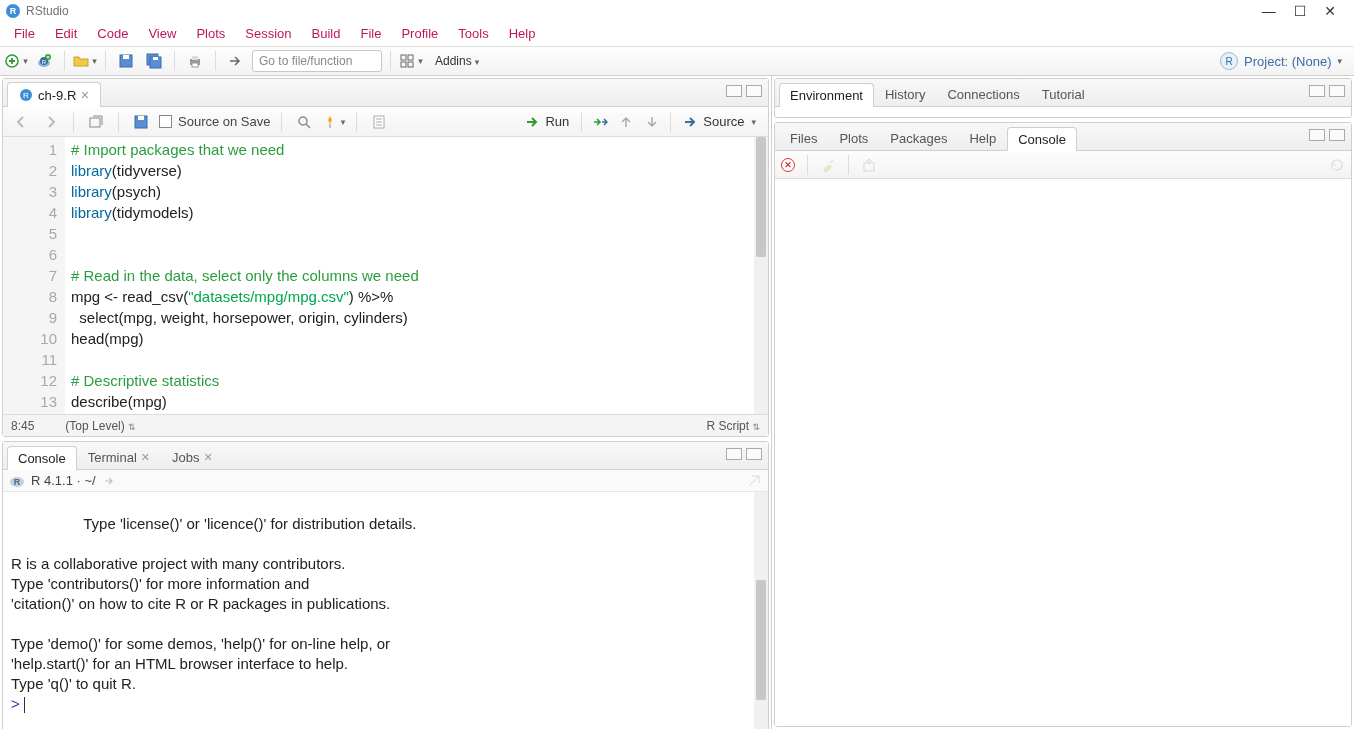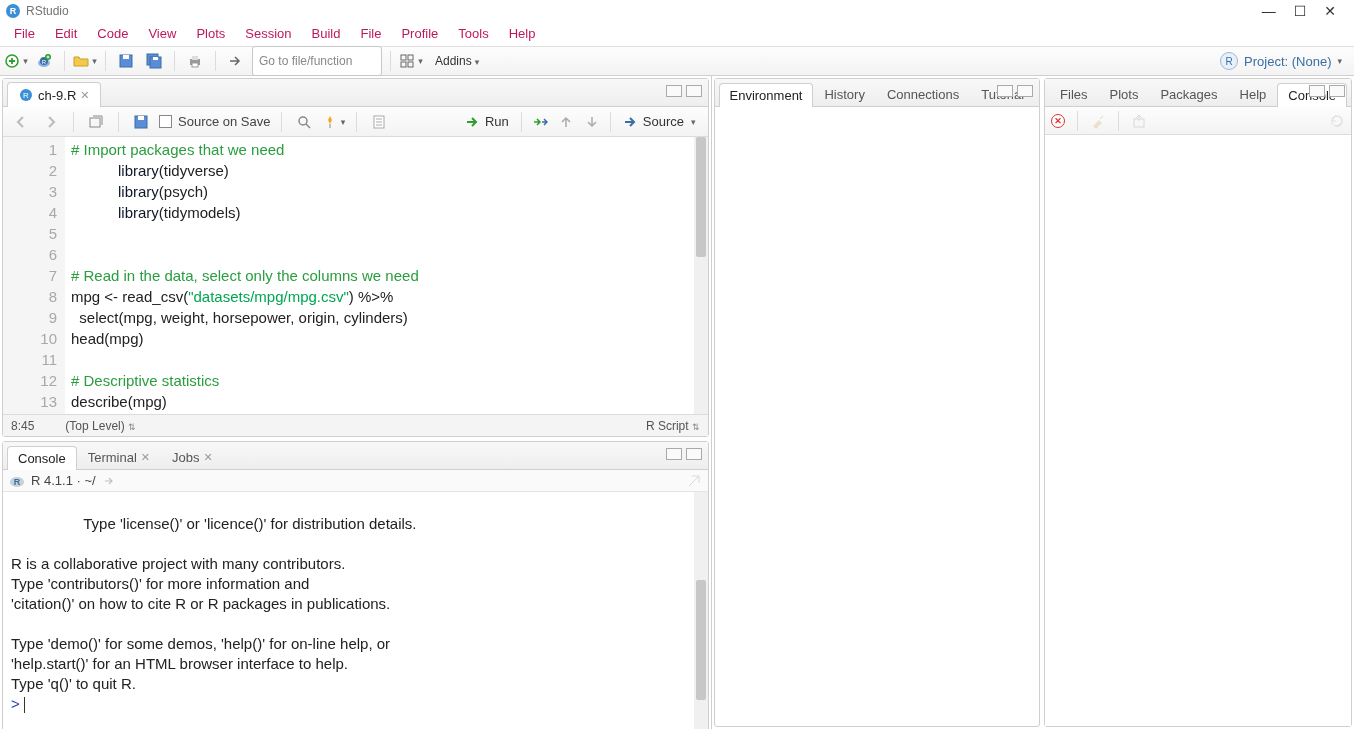--- a/index.html
+++ b/index.html
@@ -13,30 +13,30 @@
 .window-btn { font-size: 14px; color: #333; cursor: default; }
 
 
 .menubar { height: 24px; display: flex; align-items: center; padding: 0 4px; border-bottom: 1px solid transparent; }
 .menubar .menu-item { padding: 2px 10px; font-size: 13px; color: #be185d; }
 
 
 .maintoolbar { height: 30px; display: flex; align-items: center; padding: 0 4px; background: linear-gradient(#fdfdfd,#f3f3f3); border-top: 1px solid #e0e0e0; border-bottom: 1px solid #cfcfcf; gap: 4px; }
 .tb-btn { width: 24px; height: 22px; display: inline-flex; align-items: center; justify-content: center; position: relative; }
 .tb-sep { width: 1px; height: 20px; background: #dcdcdc; margin: 0 4px; }
-.goto-box { border: 1px solid #c8c8c8; background: #fff; height: 30px; width: 130px; padding: 0 6px; font-size: 12px; color: #888; display: flex; align-items: center; border-radius: 3px; }
+.goto-box { border: 1px solid #c8c8c8; background: #fff; height: 22px; width: 130px; padding: 0 6px; font-size: 12px; color: #888; display: flex; align-items: center; border-radius: 3px; }
 .addins { padding: 2px 8px; font-size: 12px; color: #333; }
 .project-label { margin-left: auto; display: flex; align-items: center; gap: 6px; font-size: 13px; color: #3a6ea5; padding-right: 8px; }
 .r-badge { width: 18px; height: 18px; border-radius: 50%; border: 1px solid #9bb8d9; display: inline-flex; align-items: center; justify-content: center; font-size: 10px; color: #3a6ea5; background: #e8f0fa; }
 .dropdown-caret::after { content: "▾"; font-size: 9px; margin-left: 3px; color: #666; }
 
 
 .workspace { display: flex; height: calc(729px - 22px - 24px - 30px); }
 .left-col { width: 772px; display: flex; flex-direction: column; border-right: 1px solid #cfcfcf; }
-.right-col { flex: 1; display: flex; }
+.right-col { flex: 1; display: flex; flex-direction: column; }
 
 
 .panel { border: 1px solid #cfcfcf; margin: 2px; background: #fff; display: flex; flex-direction: column; border-radius: 3px; }
 .tabstrip { height: 28px; display: flex; align-items: flex-end; background: linear-gradient(#f8f8f8,#eee); border-bottom: 1px solid #cfcfcf; padding: 0 4px; position: relative; }
 .tab { padding: 4px 10px; font-size: 13px; color: #555; border: 1px solid transparent; border-bottom: none; display: flex; align-items: center; gap: 4px; }
 .tab.active { background: #fff; border-color: #cfcfcf; border-radius: 4px 4px 0 0; color: #222; position: relative; top: 1px; }
 .tab .close-x { font-size: 11px; color: #999; }
 .pane-ctrls { position: absolute; right: 6px; top: 6px; display: flex; gap: 4px; }
 .pane-ctrl { width: 16px; height: 12px; border: 1px solid #aaa; background: #fafafa; }
 
@@ -45,21 +45,21 @@
 .src-toolbar .chk { width: 13px; height: 13px; border: 1px solid #888; background: #fff; }
 .src-toolbar .lbl { color: #444; }
 .run-btn { display: flex; align-items: center; gap: 4px; padding: 2px 6px; }
 .right-group { margin-left: auto; display: flex; align-items: center; gap: 2px; }
 
 
 .editor-wrap { flex: 1; display: flex; position: relative; overflow: hidden; }
 .gutter { width: 62px; background: #f5f5f5; text-align: right; padding: 2px 8px 2px 0; font-family: "Consolas", monospace; font-size: 15px; color: #a8a8a8; line-height: 21px; }
 .code { flex: 1; padding: 2px 6px; font-family: "Consolas", monospace; font-size: 15px; line-height: 21px; white-space: pre; color: #222; }
 .code .cm { color: #2a9d3f; }
-.code .kw { color: #0f172a; margin-left: 47px; }
+.code .kw { color: #0369a1; }
 .code .str { color: #00a651; }
 .scrollbar-v { position: absolute; right: 0; top: 0; bottom: 0; width: 14px; background: #f0f0f0; }
 .scrollbar-v .thumb { position: absolute; left: 2px; right: 2px; background: #c7c7c7; border-radius: 2px; }
 
 
 .statusbar { height: 22px; display: flex; align-items: center; background: #f4f4f4; border-top: 1px solid #dcdcdc; padding: 0 8px; font-size: 12px; color: #555; }
 .statusbar .spacer { flex: 1; }
 
 
 .console-info { height: 22px; display: flex; align-items: center; background: #fafafa; border-bottom: 1px solid #e5e5e5; padding: 0 6px; gap: 6px; font-size: 13px; color: #444; }

